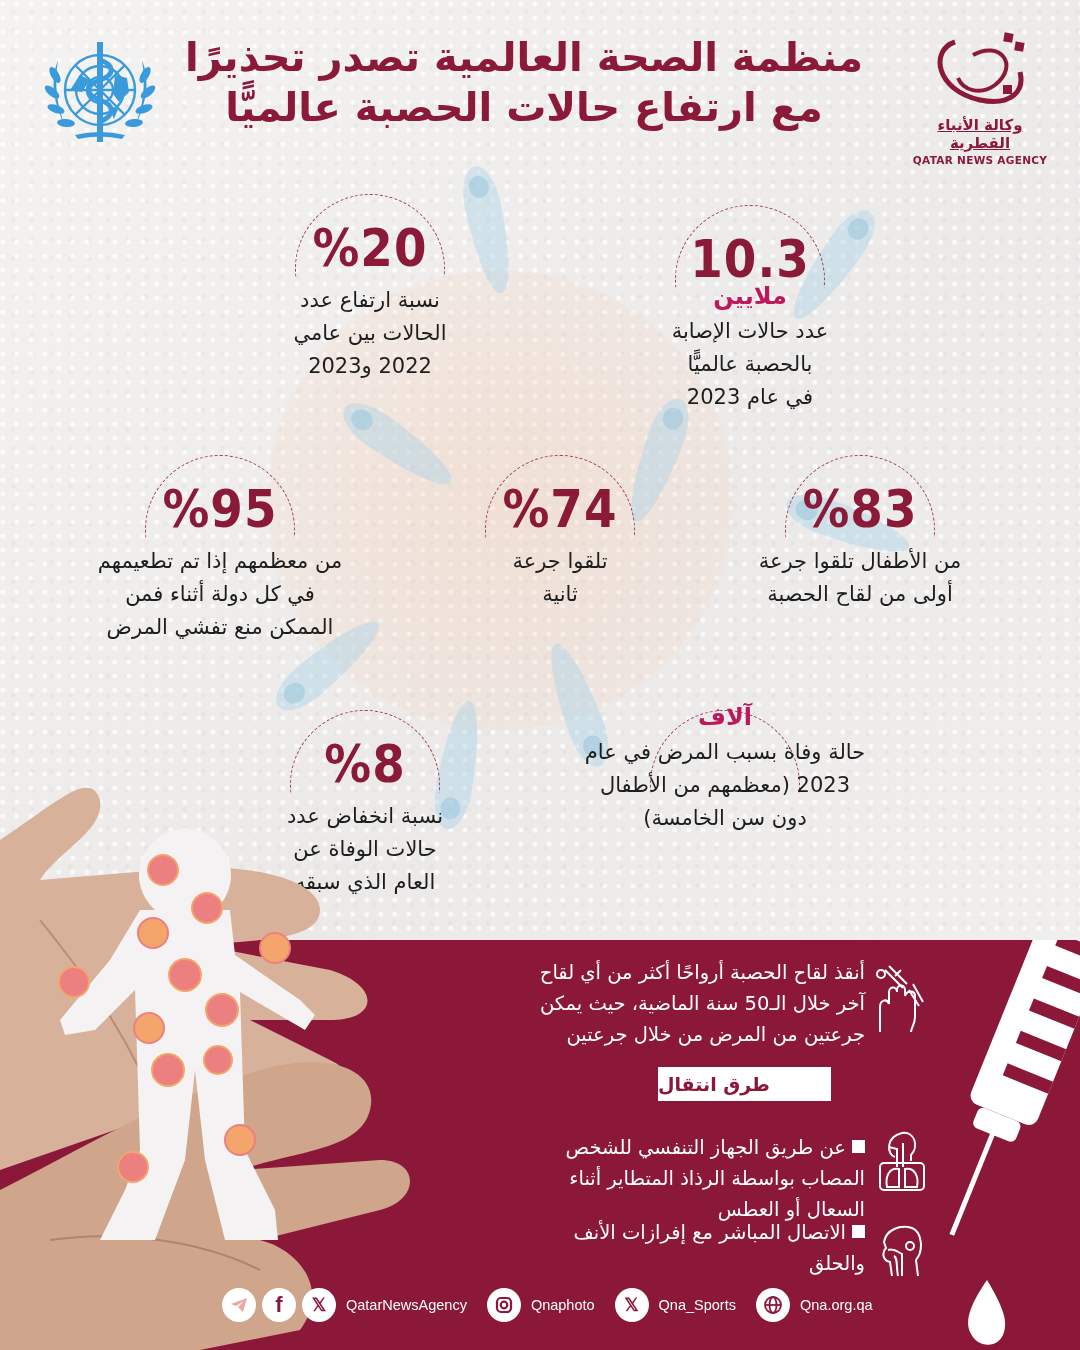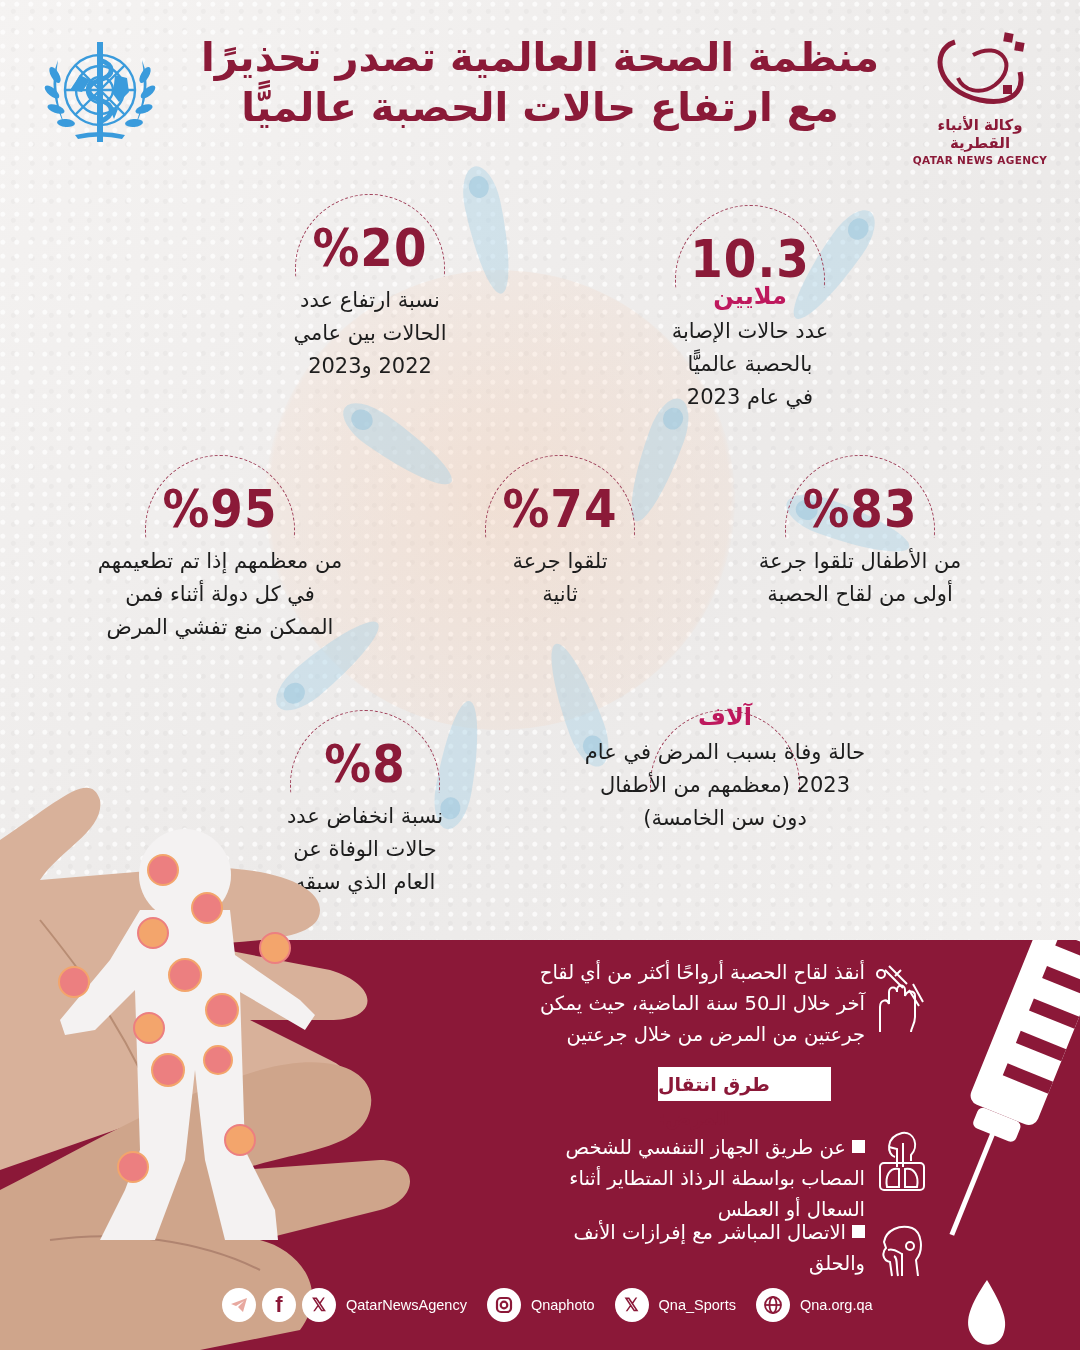--- a/index.html
+++ b/index.html
@@ -27,27 +27,27 @@
     background: rgba(170,210,230,0.45);
     border-radius: 50% 50% 50% 50% / 30% 30% 70% 70%;
   }
   .spike::after {
     content: ""; position: absolute; left: 8px; top: 10px; width: 20px; height: 22px;
     border-radius: 50%; background: rgba(150,195,220,0.5);
   }
 
   
   .title {
-    position: absolute; left: 190px; top: 32px; width: 700px;
+    position: absolute; left: 174px; top: 32px; width: 700px;
     text-align: center; direction: rtl;
     color: #8b1a38; font-weight: bold; font-size: 40px; line-height: 50px;
   }
   .who-logo { position: absolute; left: 30px; top: 30px; width: 140px; height: 125px; }
   .qna-logo { position: absolute; left: 905px; top: 30px; width: 150px; height: 130px; text-align: center; }
-  .qna-ar { color: #8b1a38; font-size: 15px; font-weight: bold; direction: rtl; margin-top: 2px; }
+  .qna-ar { color: #8b1a38; font-size: 15px; font-weight: bold; direction: rtl; margin-top: 2px; text-decoration: underline; }
   .qna-en { color: #8b1a38; font-size: 10.5px; font-weight: bold; letter-spacing: 0.3px; margin-top: 2px; }
 
   
   .stat {
     position: absolute; text-align: center; direction: rtl;
   }
   .stat .arc {
     position: absolute; left: 50%; top: 0; transform: translateX(-50%);
     width: 150px; height: 150px; border-radius: 50%;
     border: 1.5px dashed #a0405a;

